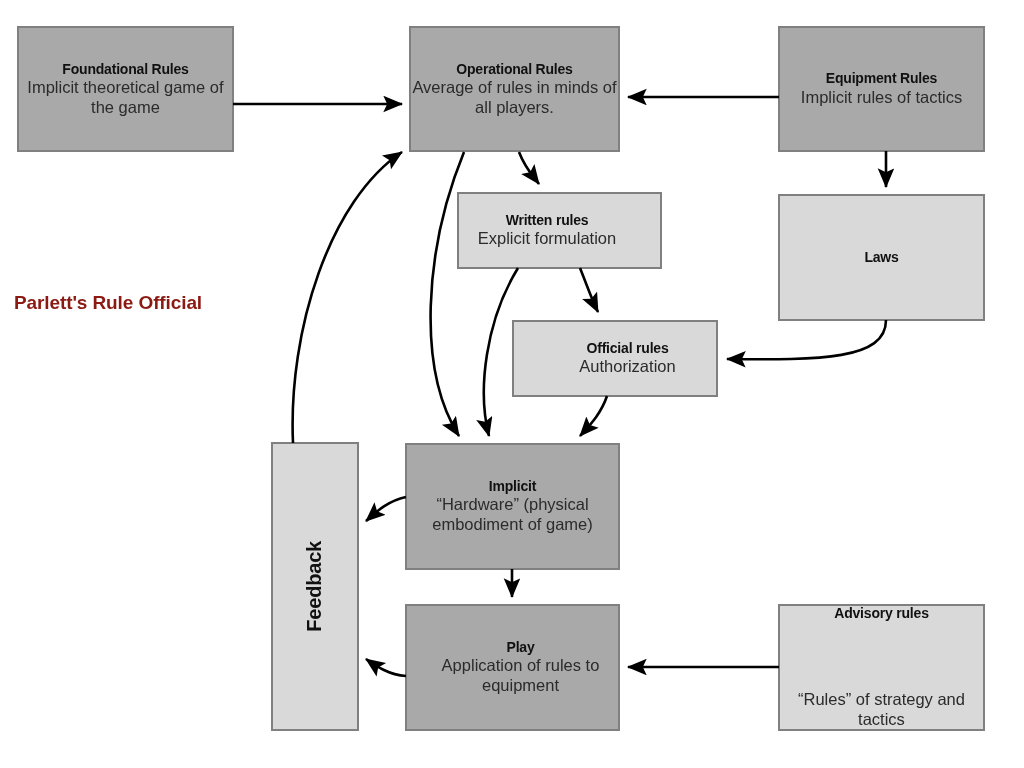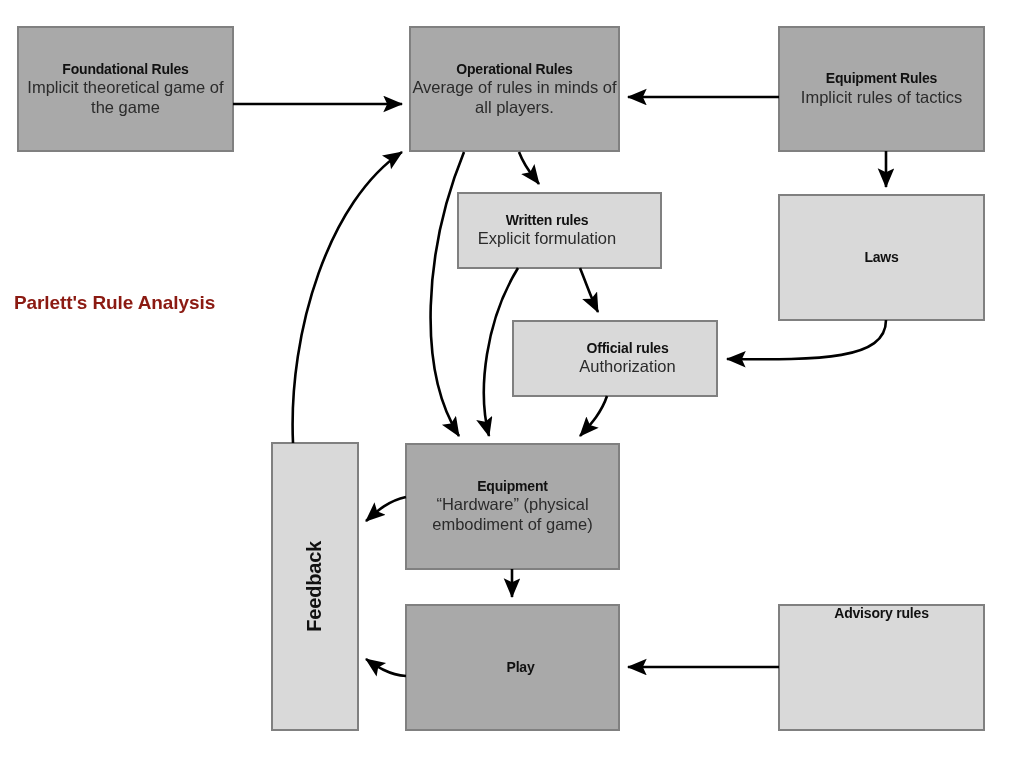--- a/index.html
+++ b/index.html
@@ -160,31 +160,33 @@
   <div class="node-label" style="left:779px; top:195px; width:205px; height:125px;">
     <div class="node-title">Laws</div>
   </div>
 
   <div class="node-label" style="left:513px; top:321px; width:229px; height:75px;">
     <div class="node-title">Official rules</div>
     <div class="node-desc">Authorization</div>
   </div>
 
   <div class="node-label" style="left:406px; top:444px; width:213px; height:125px;">
-    <div class="node-title">Equipment</div>
+    <div class="node-title">Implicit</div>
     <div class="node-desc">“Hardware” (physical embodiment of game)</div>
   </div>
 
   <div class="node-label" style="left:406px; top:605px; width:213px; height:125px;margin-left:8px;">
     <div class="node-title">Play</div>
+    <div class="node-desc">Application of rules to equipment</div>
   </div>
 
   <div class="node-label" style="left:779px; top:605px; width:205px; height:125px;justify-content:space-between;">
     <div class="node-title">Advisory rules</div>
+    <div class="node-desc">“Rules” of strategy and tactics</div>
   </div>
 
   <div class="node-label vertical" style="left:272px; top:443px; width:86px; height:287px;">
     <div class="node-title" id="feedback-label">Feedback</div>
   </div>
 
-  <div id="diagram-title">Parlett's Rule Analysis</div>
+  <div id="diagram-title">Parlett's Rule Official</div>
 
 </div>
 
 </body></html>

